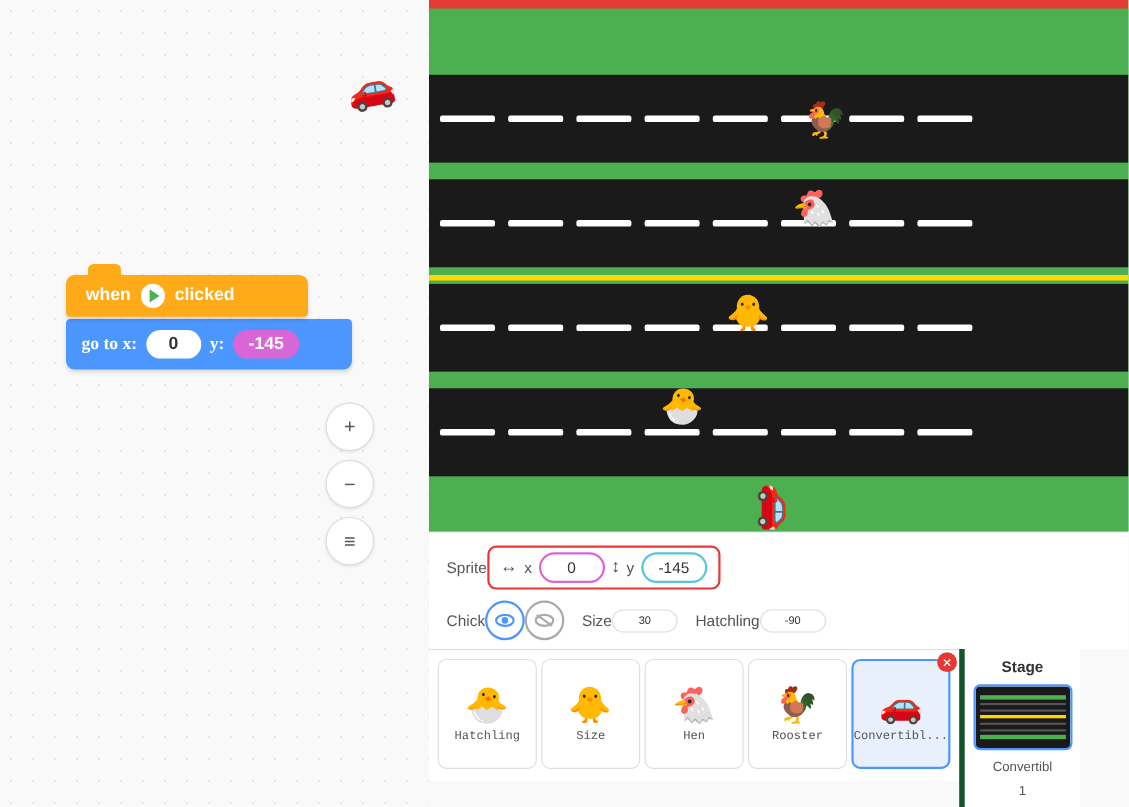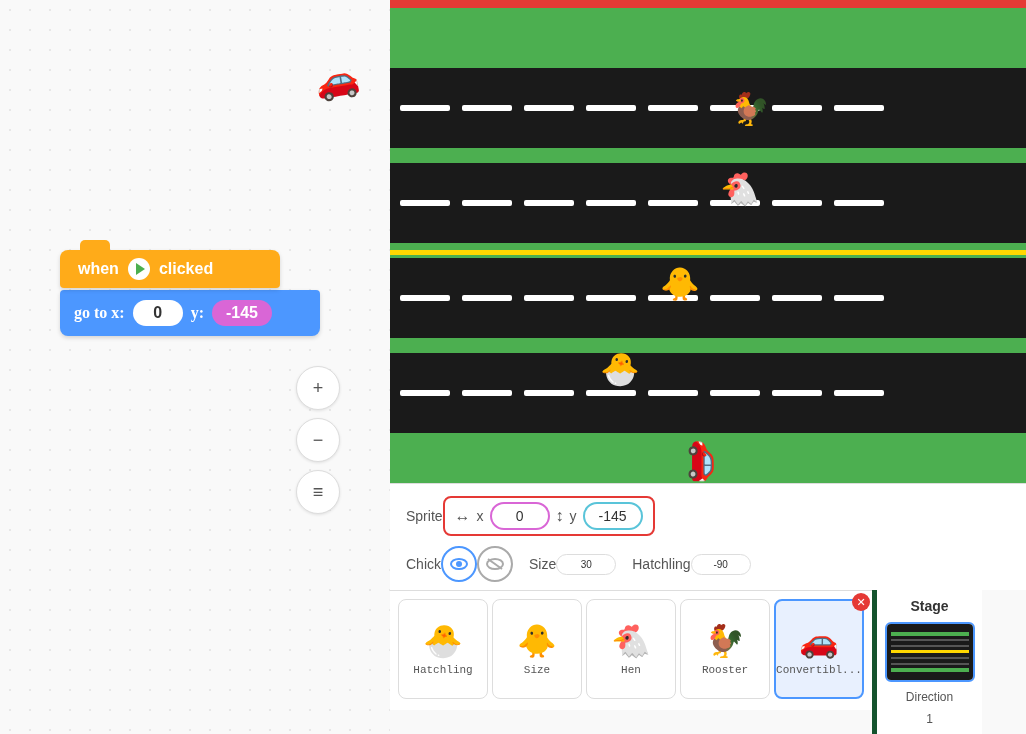--- a/index.html
+++ b/index.html
@@ -612,18 +612,18 @@
           <div class="stage-thumb-inner">
             <div style="height:100%;background:#1a1a1a;display:flex;flex-direction:column;justify-content:space-around;padding:2px 0;">
               <div style="height:4px;background:#4CAF50;"></div>
               <div style="height:8px;background:#1a1a1a;border-top:2px solid #555;border-bottom:2px solid #555;"></div>
               <div style="height:3px;background:#ffd700;"></div>
               <div style="height:8px;background:#1a1a1a;border-top:2px solid #555;border-bottom:2px solid #555;"></div>
               <div style="height:4px;background:#4CAF50;"></div>
             </div>
           </div>
         </div>
-        <span class="backdrops-label">Direction</span>
+        <span class="backdrops-label">Convertibl</span>
         <span class="backdrops-count">1</span>
       </div>
     </div>
   </div>
 </div>
 
 </body></html>

